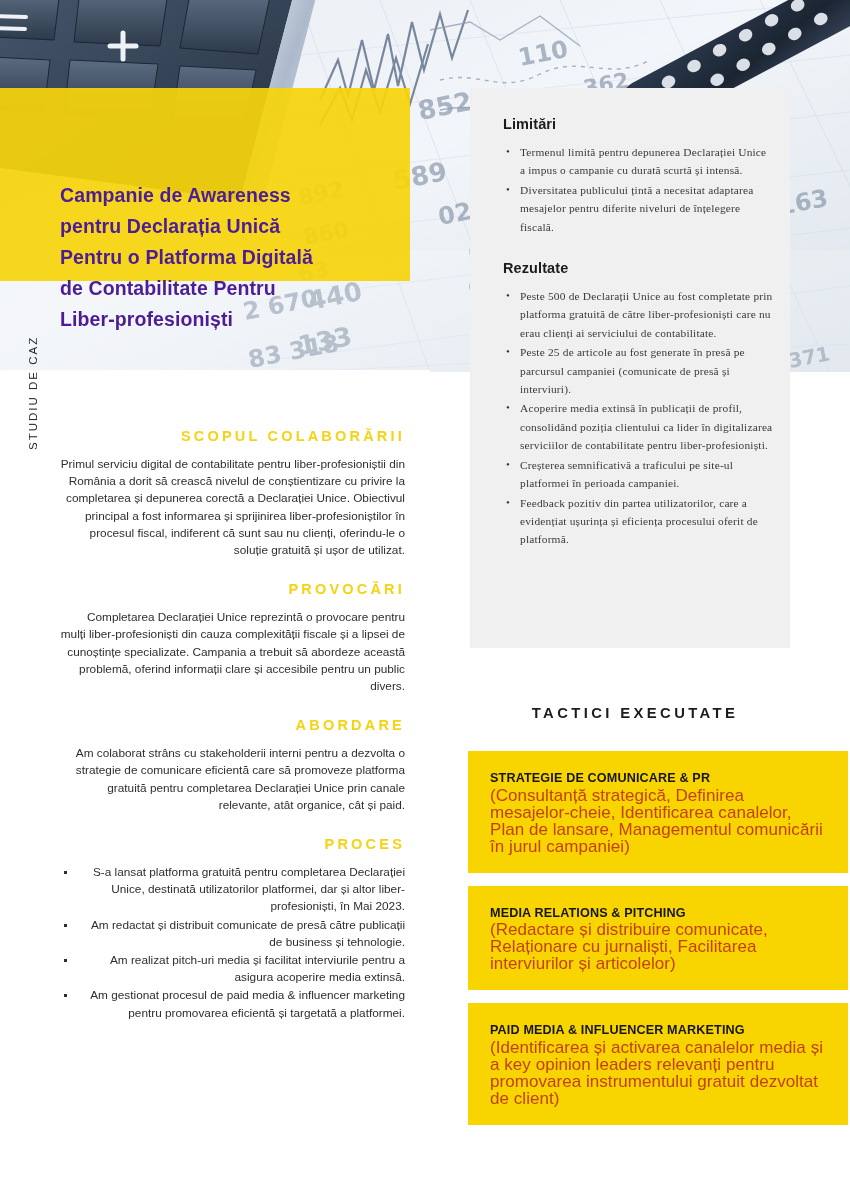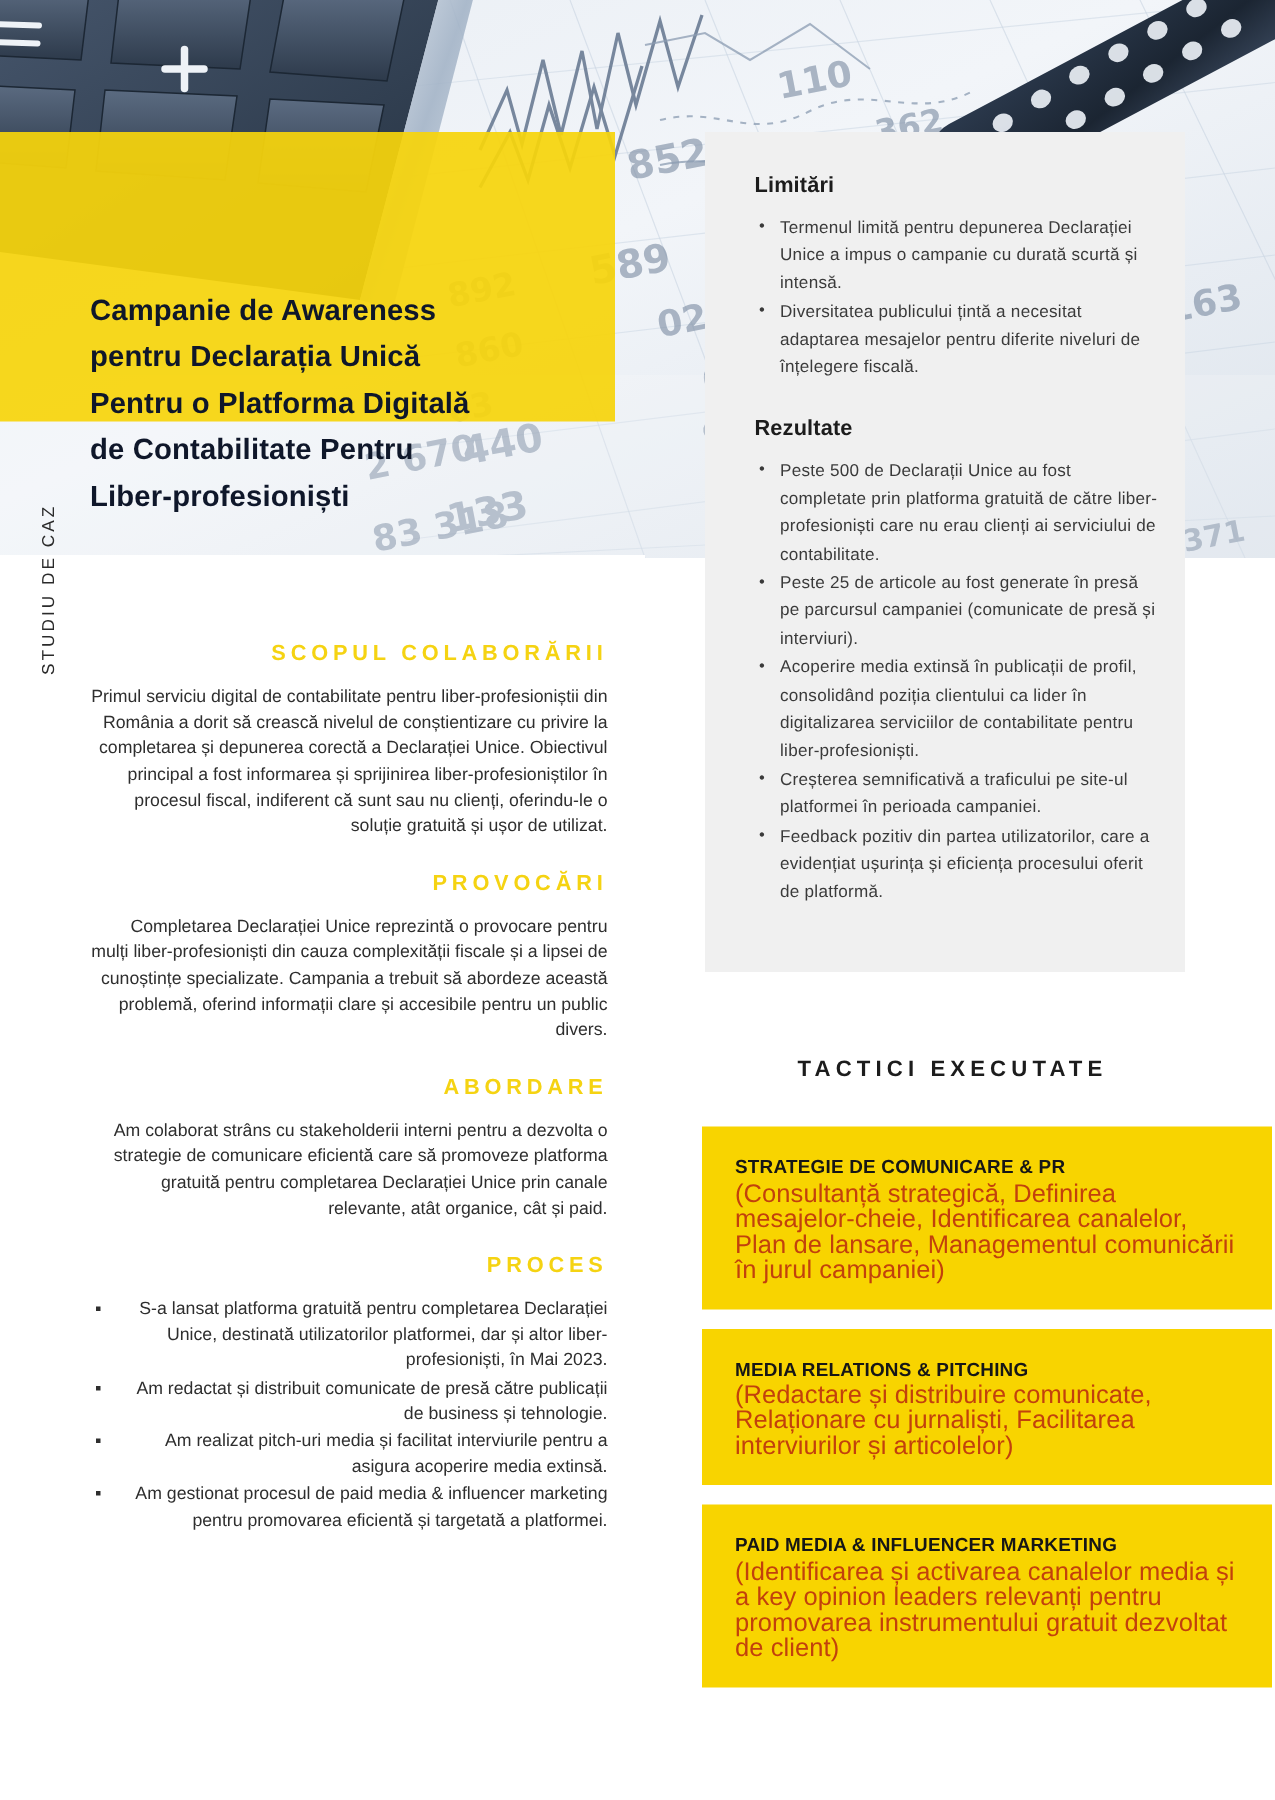--- a/index.html
+++ b/index.html
@@ -38,26 +38,26 @@
 
   
   .title-band {
     position: absolute;
     left: 0; top: 88px;
     width: 410px; height: 193px;
     background: rgba(246, 212, 12, 0.93);
   }
   .title-text {
     position: absolute;
-    left: 60px; top: 104px;
+    left: 60px; top: 92px;
     width: 340px;
     font-size: 19.5px;
     font-weight: bold;
     line-height: 31px;
-    color: #0f172a;
+    color: #4c1d95;
     letter-spacing: 0.1px;
   }
   .title-text .tline { display: block; }
 
   .side-label {
     position: absolute;
     left: 8px;
     top: 110px;
     width: 150px;
     height: 22px;
@@ -100,20 +100,21 @@
 
   ul.g-list { list-style: none; }
   ul.g-list > li {
     position: relative;
     padding-left: 17px;
     font-size: 11.4px;
     line-height: 18.4px;
     color: #3a3a3a;
     margin-bottom: 1px;
     letter-spacing: 0.18px;
+    font-family: Liberation Serif, serif;
   }
   ul.g-list > li::before {
     content: "\2022";
     position: absolute;
     left: 3px; top: -1px;
     font-size: 11px;
     color: #3a3a3a;
   }
 
   

